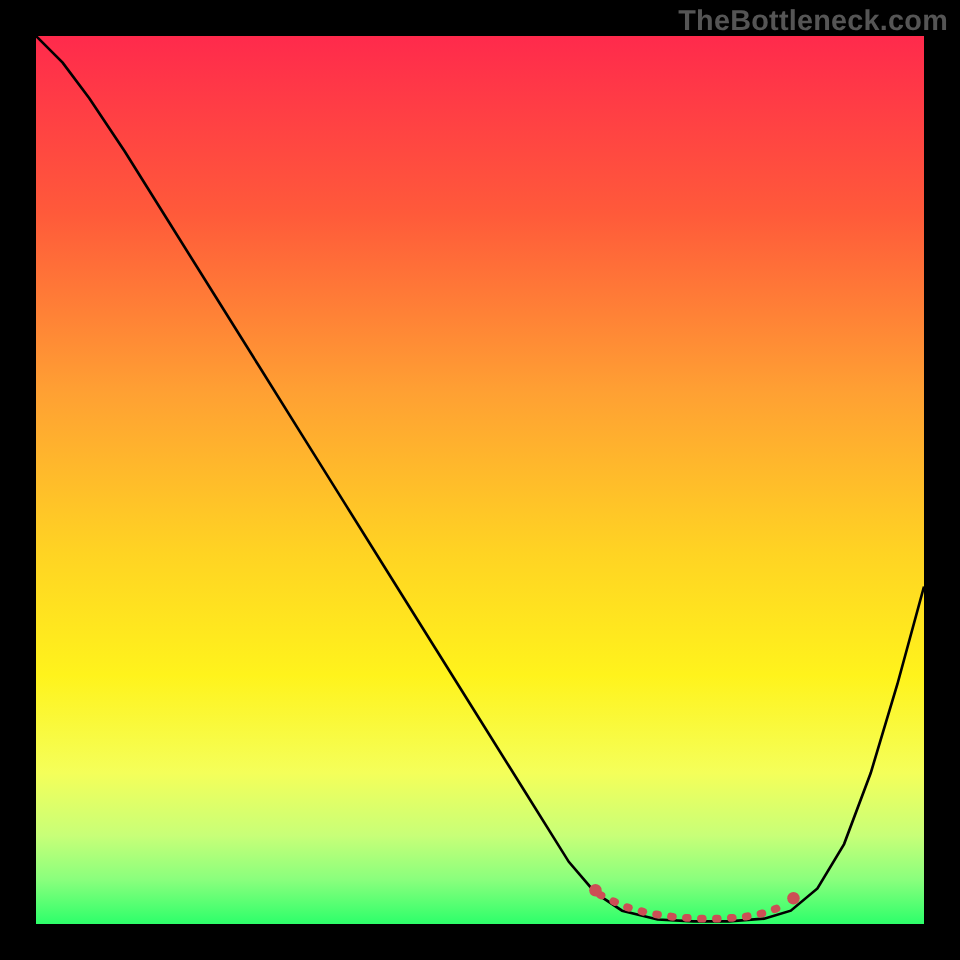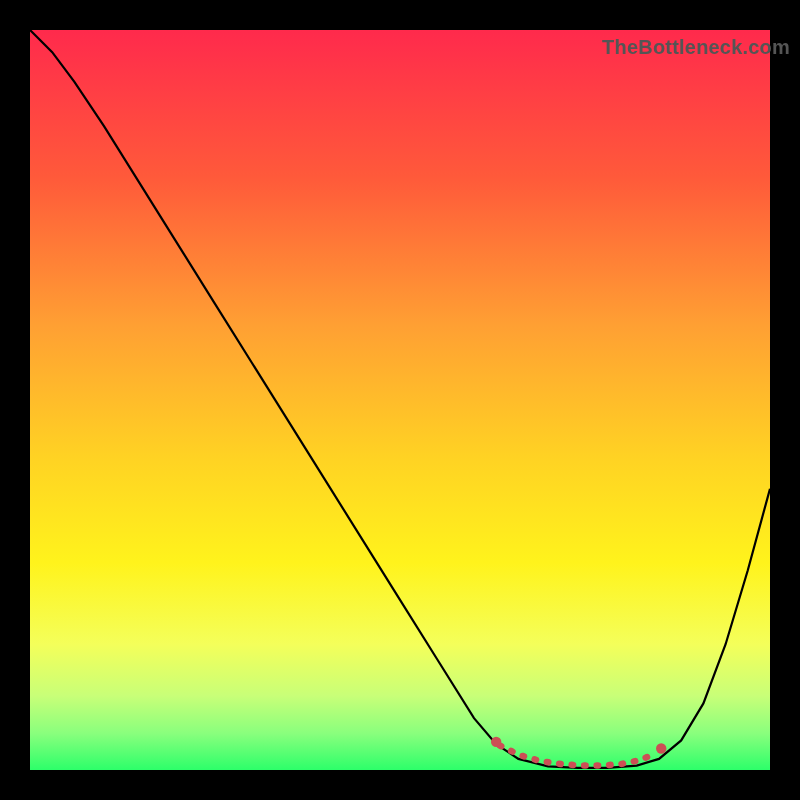--- a/index.html
+++ b/index.html
@@ -15,26 +15,25 @@
     position: relative;
     width: 800px;
     height: 800px;
     background: #000;
   }
   .watermark {
     position: absolute;
     top: 4px;
     right: 10px;
     color: #555;
-    font-size: 20px;
+    font-size: 24px;
     font-weight: 600;
     font-family: Arial, sans-serif;
     z-index: 10;
     letter-spacing: 0.2px;
-    margin-top: 32px;
   }
   .plot-frame {
     position: absolute;
     left: 30px;
     top: 30px;
     width: 740px;
     height: 740px;
     background: #000;
   }
   svg {

